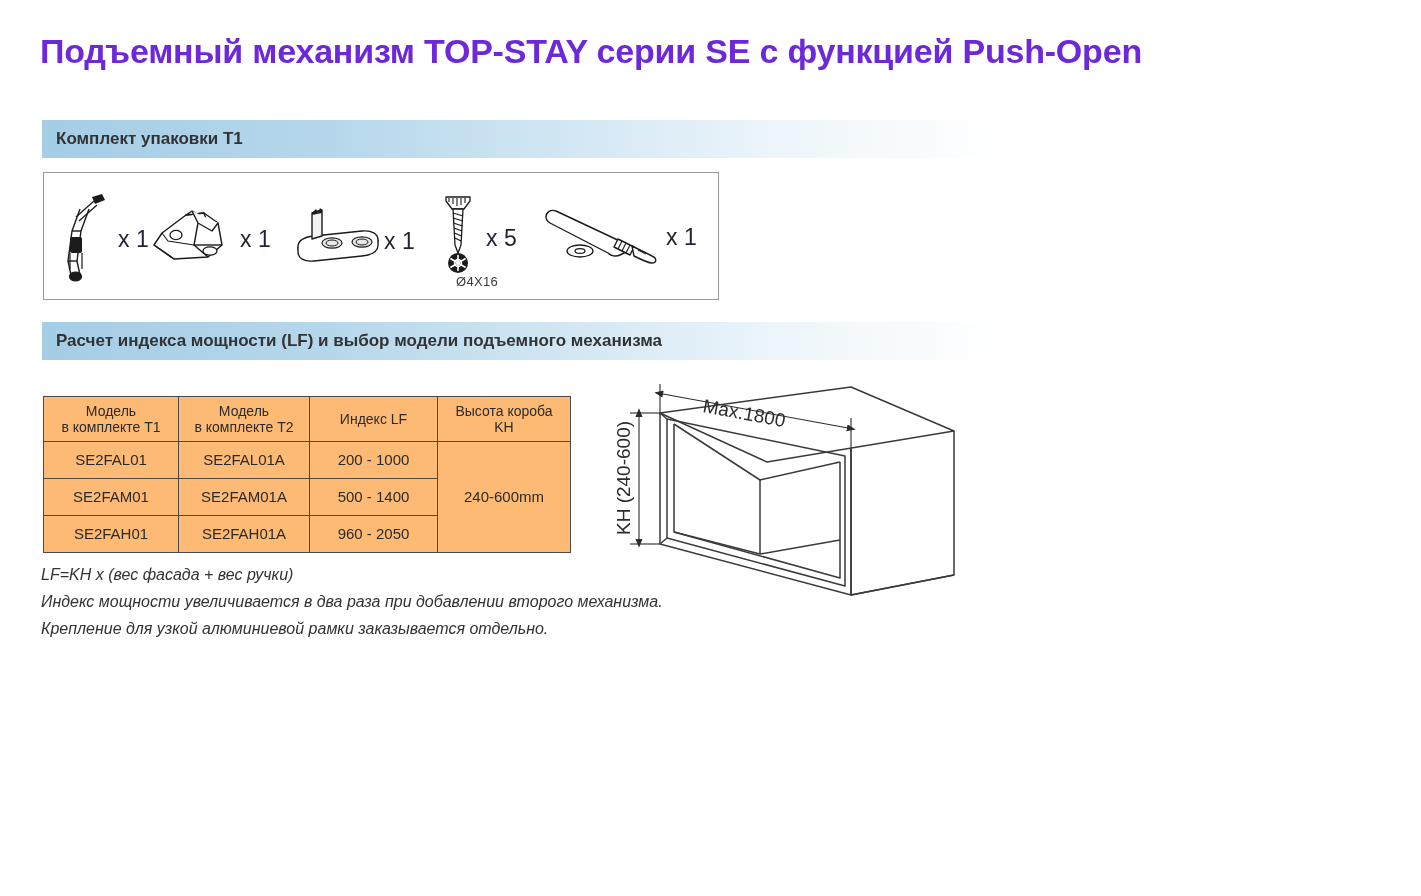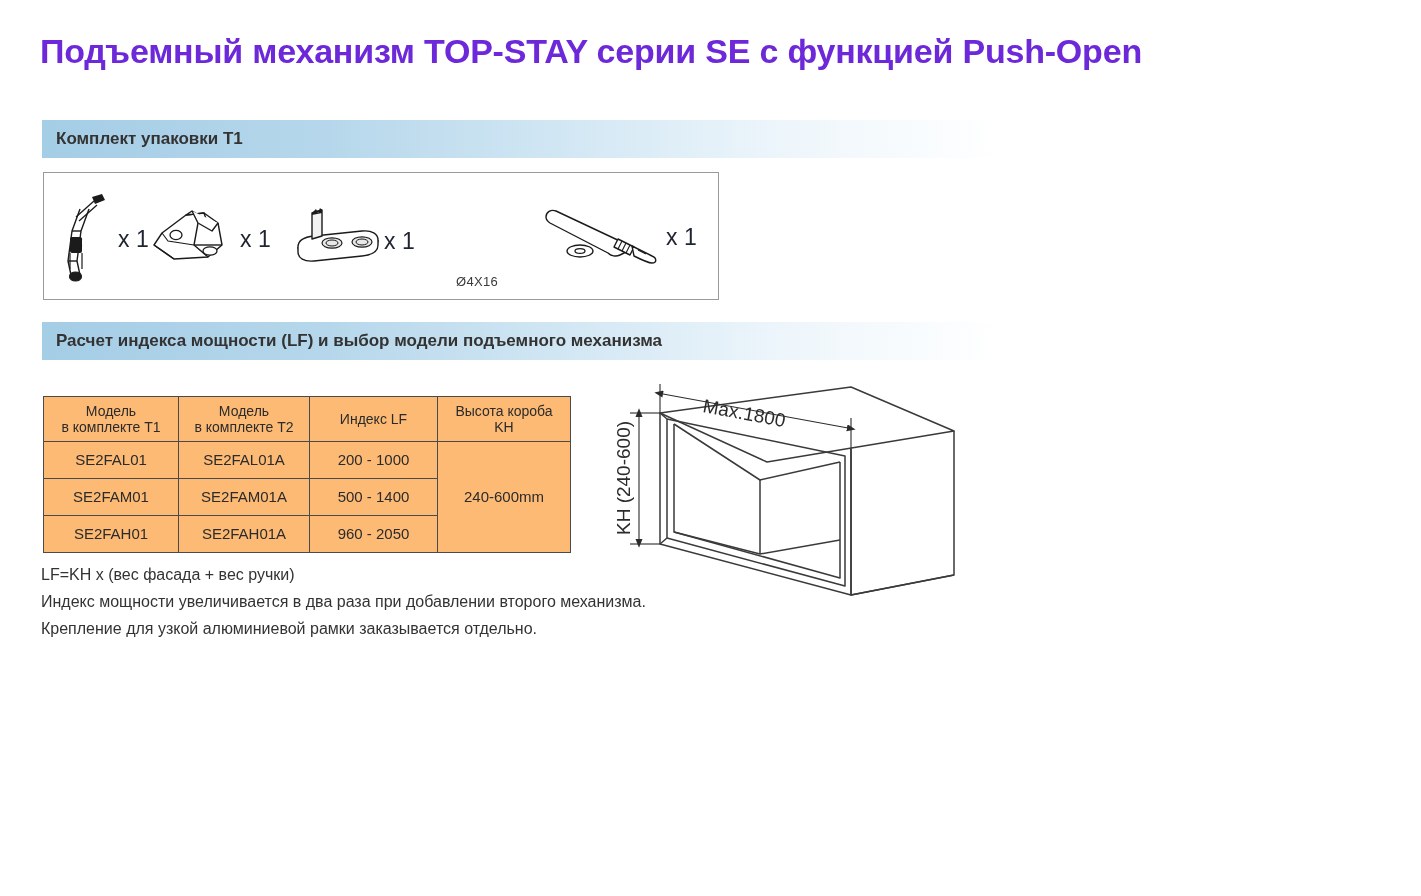--- a/index.html
+++ b/index.html
@@ -115,20 +115,21 @@
   .kh-merged { font-size: 15px; }
 
   
   #notes {
     position: absolute;
     left: 41px;
     top: 561px;
     font-size: 16px;
     color: #333333;
     line-height: 27px;
+    font-style: italic;
   }
   #notes div { white-space: nowrap; }
 
   
   #cabinet-diagram {
     position: absolute;
     left: 592px;
     top: 372px;
     width: 390px;
     height: 250px;
@@ -222,20 +223,46 @@
           <path d="M20 6 L30 3"></path>
         </g>
         <g fill="#1b1b1b">
           <path d="M20 6 L24 2 L26 6 L28 1 L30 3 L30 6 L20 8 Z"></path>
         </g>
       </svg>
     </span>
     <span class="part-qty">x 1</span>
   </div>
 
+  <div class="part" id="part-screw">
+    <span class="part-art">
+      <svg width="50" height="90" viewBox="0 0 50 90">
+        <g fill="#ffffff" stroke="#1b1b1b" stroke-width="1.3" stroke-linejoin="round">
+          <path d="M10 6 L34 6 L34 10 L28 18 L16 18 L10 10 Z"></path>
+        </g>
+        <g stroke="#1b1b1b" stroke-width="1.1" fill="none">
+          <path d="M13 7 L13 11 M17 7 L17 13 M21 7 L21 15 M25 7 L25 14 M29 7 L29 12"></path>
+        </g>
+        <g fill="#ffffff" stroke="#1b1b1b" stroke-width="1.3" stroke-linejoin="round">
+          <path d="M17 18 L27 18 L25 54 L22 62 L19 54 Z"></path>
+        </g>
+        <g stroke="#1b1b1b" stroke-width="1.2" fill="none">
+          <path d="M17 22 L27 25 M17 27 L27 30 M17.4 32 L26.6 35 M18 37 L26 40 M18.4 42 L25.6 45 M19 47 L25 50"></path>
+        </g>
+        <g fill="#1b1b1b">
+          <circle cx="22" cy="72" r="10"></circle>
+        </g>
+        <g stroke="#ffffff" stroke-width="1.6" fill="none">
+          <path d="M22 64 L22 80 M14.4 67.5 L29.6 76.5 M14.4 76.5 L29.6 67.5"></path>
+          <circle cx="22" cy="72" r="3.4"></circle>
+        </g>
+      </svg>
+    </span>
+    <span class="part-qty">x 5</span>
+  </div>
   <div class="screw-spec" id="screw-spec-label">Ø4X16</div>
 
   <div class="part" id="part-tool">
     <span class="part-art">
       <svg width="124" height="64" viewBox="0 0 124 64">
         <g fill="#ffffff" stroke="#1b1b1b" stroke-width="1.4" stroke-linejoin="round">
           <path d="M4 14 C4 9 9 6 14 8 L82 40 C87 42 87 48 82 50 L78 52 C74 54 69 53 66 50 L8 20 C5 18 4 16 4 14 Z"></path>
           <path d="M76 36 L92 44 L88 52 L72 44 Z"></path>
           <path d="M90 43 L110 53 C115 55 115 60 110 60 C106 60 98 56 92 53 Z"></path>
         </g>

